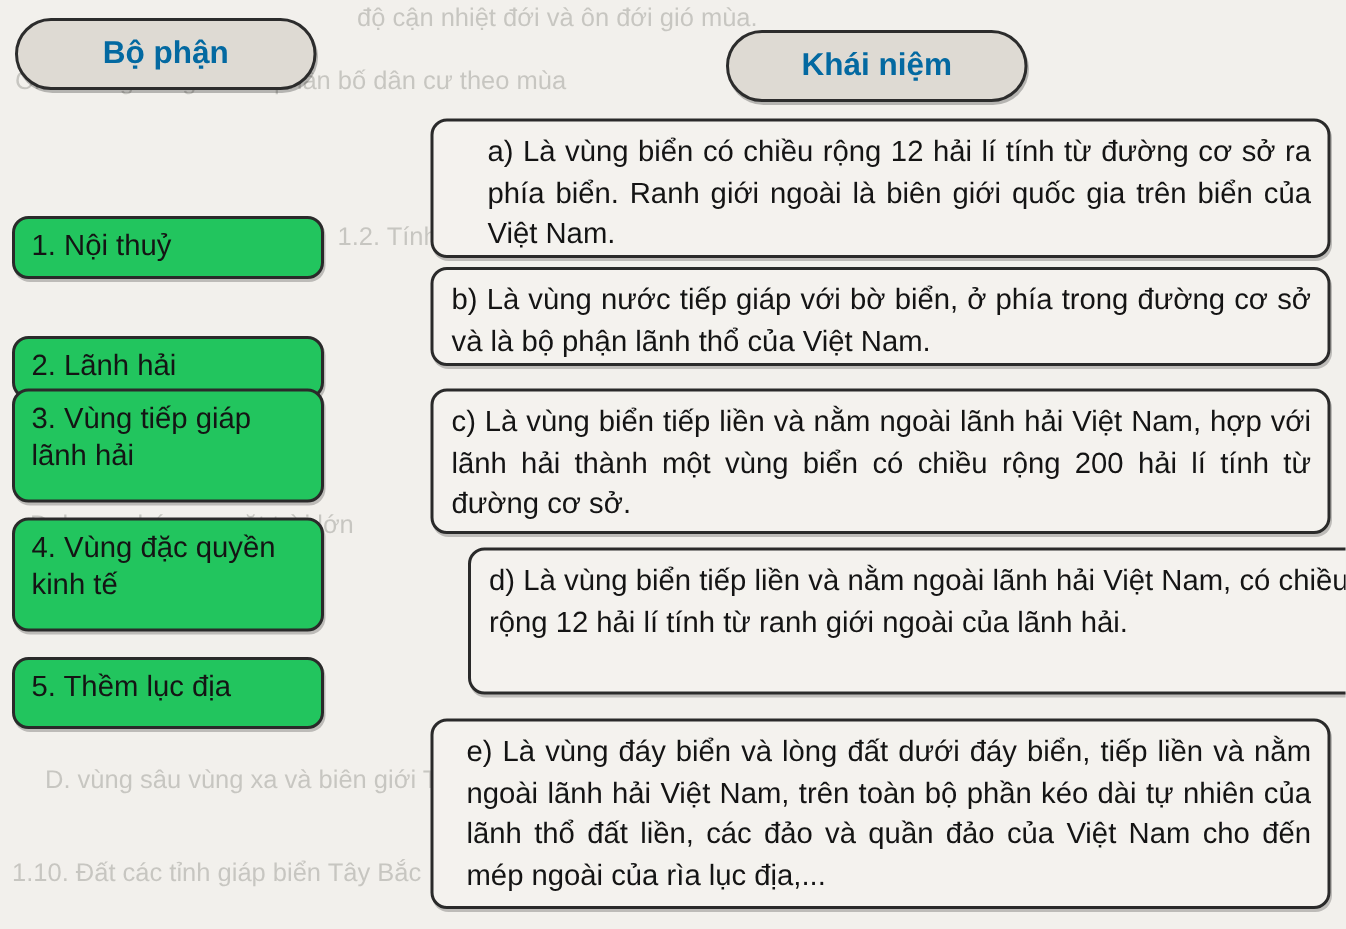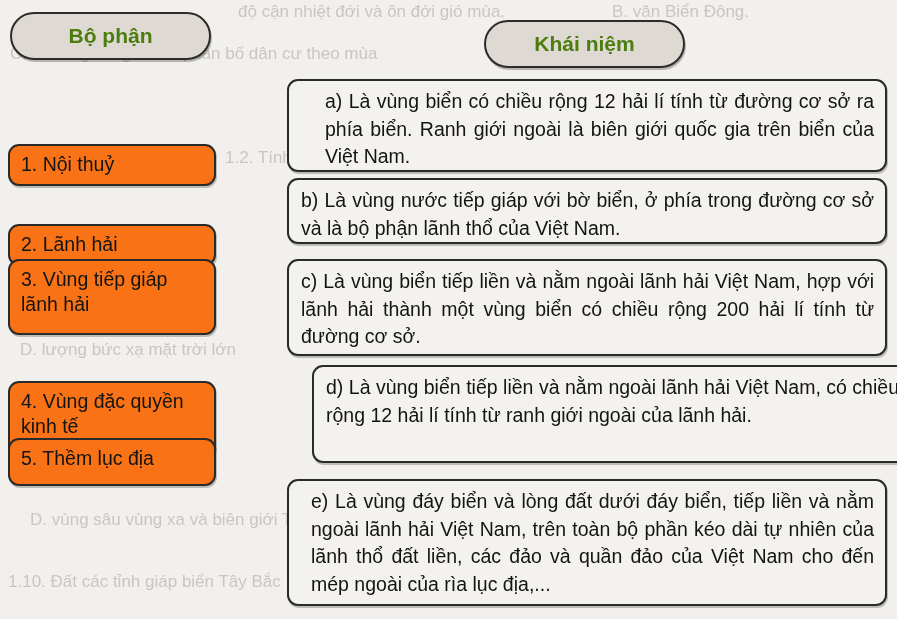--- a/index.html
+++ b/index.html
@@ -34,21 +34,21 @@
 
   
   .pill {
     position: absolute;
     background: #dedad3;
     border: 2px solid #2c2c2c;
     border-radius: 24px;
     text-align: center;
     font-weight: bold;
     font-size: 21px;
-    color: #4d7c0f;
+    color: #0369a1;
     box-shadow: 1px 2px 0 rgba(0,0,0,0.25);
     display: flex;
     align-items: center;
     justify-content: center;
   }
   #pill-left {
     left: 10px;
     top: 12px;
     width: 197px;
     height: 44px;
@@ -57,21 +57,21 @@
     left: 484px;
     top: 20px;
     width: 197px;
     height: 44px;
   }
 
   
   .left-box {
     position: absolute;
     left: 8px;
-    background: #f97316;
+    background: #22c55e;
     border: 2px solid #2a2a2a;
     border-radius: 11px;
     box-shadow: 1px 2px 0 rgba(0,0,0,0.22);
     font-size: 19.5px;
     line-height: 1.28;
     padding: 6px 10px 6px 11px;
     box-sizing: border-box;
     width: 208px;
   }
 
@@ -89,38 +89,37 @@
     padding: 7px 11px 8px 12px;
     box-sizing: border-box;
     text-align: justify;
   }
 </style>
 </head>
 <body>
 
 <div class="sheet">
 
-  <div class="bleed" style="left:612px; top:2px;">B. văn Biển Đông.</div>
   <div class="bleed" style="left:10px; top:44px;">C. ... trong vùng</div>
   <div class="bleed" style="left:238px; top:2px;">độ cận nhiệt đới và ôn đới gió mùa.</div>
   <div class="bleed" style="left:160px; top:44px;">và phân bố dân cư theo mùa</div>
   <div class="bleed" style="left:225px; top:148px;">1.2. Tính chất nhiệt đới của</div>
   <div class="bleed" style="left:470px; top:148px;">vùng biển nước ta</div>
   <div class="bleed" style="left:20px; top:340px;">D. lượng bức xạ mặt trời lớn</div>
   <div class="bleed" style="left:590px; top:430px;">A. biển giới trên biển</div>
   <div class="bleed" style="left:30px; top:510px;">D. vùng sâu vùng xa và biên giới Tây Bắc</div>
   <div class="bleed" style="left:8px; top:572px;">1.10. Đất các tỉnh giáp biển Tây Bắc</div>
 
   <div class="pill" id="pill-left">Bộ phận</div>
   <div class="pill" id="pill-right">Khái niệm</div>
 
   <div class="left-box" style="top:144px; height:42px;">1. Nội thuỷ</div>
   <div class="left-box" style="top:200px; height:42px;margin-top:24px;">2. Lãnh hải</div>
   <div class="left-box" style="top:259px; height:76px;">3. Vùng tiếp giáp lãnh hải</div>
-  <div class="left-box" style="top:345px; height:76px;margin-top:36px;">4. Vùng đặc quyền kinh tế</div>
+  <div class="left-box" style="top:345px; height:76px;">4. Vùng đặc quyền kinh tế</div>
   <div class="left-box" style="top:438px; height:48px;">5. Thềm lục địa</div>
 
   <div class="right-box" style="top:79px; height:93px;padding-left:36px;">a) Là vùng biển có chiều rộng 12 hải lí tính từ đường cơ sở ra phía biển. Ranh giới ngoài là biên giới quốc gia trên biển của Việt Nam.</div>
   <div class="right-box" style="top:178px; height:66px;">b) Là vùng nước tiếp giáp với bờ biển, ở phía trong đường cơ sở và là bộ phận lãnh thổ của Việt Nam.</div>
   <div class="right-box" style="top:259px; height:97px;">c) Là vùng biển tiếp liền và nằm ngoài lãnh hải Việt Nam, hợp với lãnh hải thành một vùng biển có chiều rộng 200 hải lí tính từ đường cơ sở.</div>
   <div class="right-box" style="top:365px; height:98px;margin-left:25px;">d) Là vùng biển tiếp liền và nằm ngoài lãnh hải Việt Nam, có chiều rộng 12 hải lí tính từ ranh giới ngoài của lãnh hải.</div>
   <div class="right-box" style="top:479px; height:127px;padding-left:22px;">e) Là vùng đáy biển và lòng đất dưới đáy biển, tiếp liền và nằm ngoài lãnh hải Việt Nam, trên toàn bộ phần kéo dài tự nhiên của lãnh thổ đất liền, các đảo và quần đảo của Việt Nam cho đến mép ngoài của rìa lục địa,...</div>
 
 </div>
 

